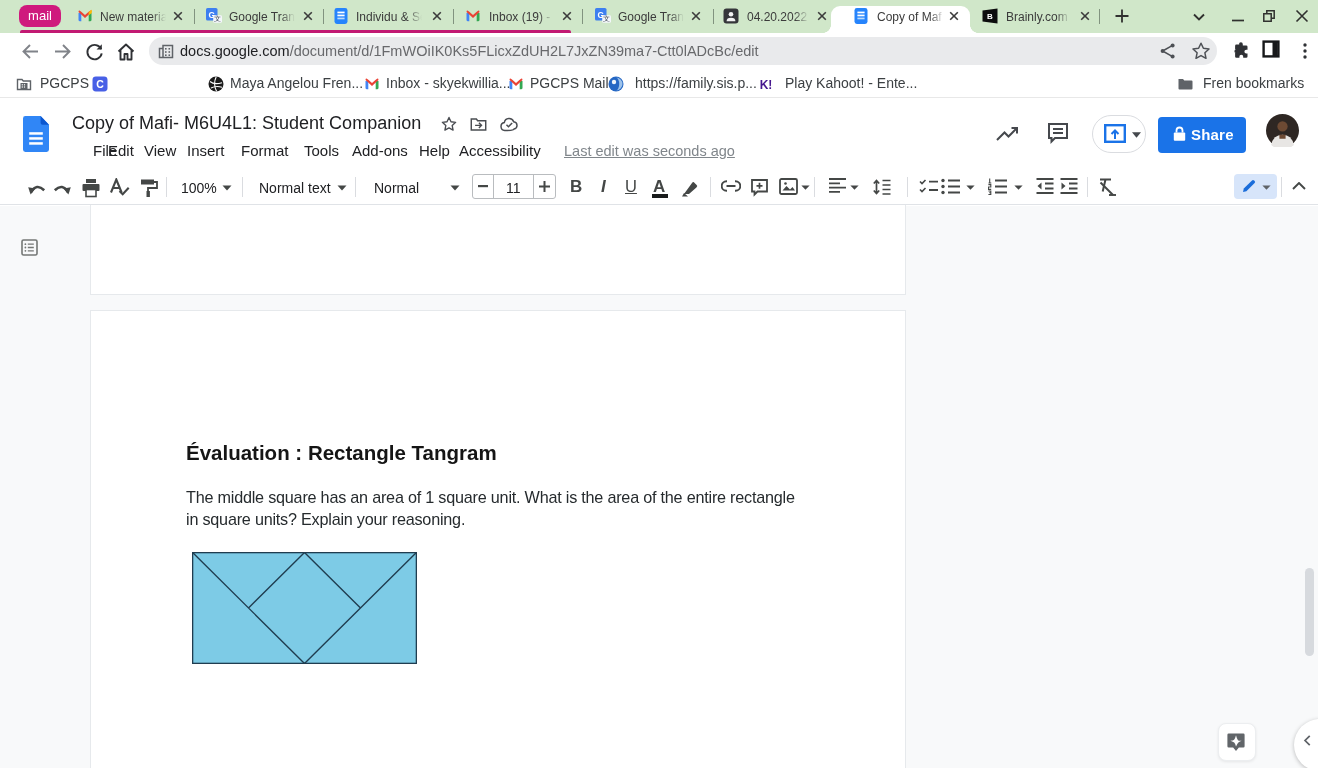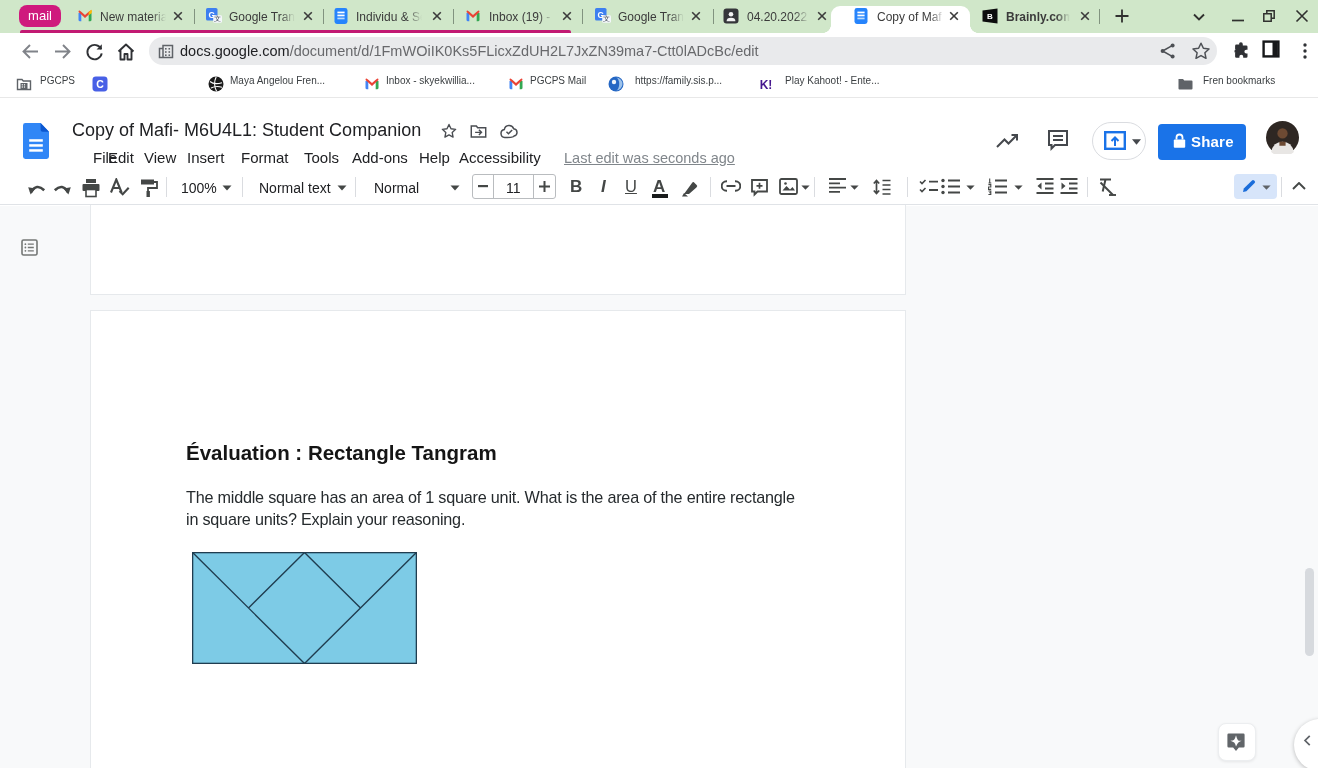--- a/index.html
+++ b/index.html
@@ -23,25 +23,25 @@
 
   
   #urlrow { left:7px; top:33px; width:1318px; height:35px; background:#fff;text-align:right; }
   .navic { position:absolute; top:8px; }
   #urlpill { position:absolute; left:142px; top:4px; width:1068px; height:28px; background:#e9eaec; border-radius:14px; }
   #urltext { position:absolute; left:173px; top:10px; font-size:14.5px; color:#202124; white-space:nowrap; }
   #urltext span { color:#68696c; }
 
   
   #bmrow { left:0; top:68px; width:1318px; height:30px; background:#fff; border-bottom:1px solid #e8e8e8; }
-  .bm { position:absolute; top:7px; font-size:10px; color:#3c4043; white-space:nowrap; }
+  .bm { position:absolute; top:7px; font-size:14px; color:#3c4043; white-space:nowrap; }
   .bmic { position:absolute; top:8px; width:16px; height:16px; }
 
   
-  #dhead { left:0; top:106px; width:1318px; height:69px; background:#fff; }
+  #dhead { left:0; top:99px; width:1318px; height:69px; background:#fff; }
   #dtitle { position:absolute; left:72px; top:14px; font-size:18px; color:#202124; white-space:nowrap; }
   .menurow { position:absolute; top:43px; font-size:15px; color:#202124; }
   #lastedit { position:absolute; left:564px; top:44px; font-size:14.5px; color:#80868b; text-decoration:underline; }
 
   
   #tbar { left:0; top:168px; width:1318px; height:37px; background:#fff; border-bottom:1px solid #e0e3e7; }
   .tic { position:absolute; top:10px; }
   .tdd { position:absolute; font-size:14px; color:#202124; }
   .tbdiv { position:absolute; top:9px; width:1px; height:20px; background:#dadce0; }
 
@@ -155,21 +155,21 @@
   <div class="tabx" style="left:946px;">
       <svg viewBox="0 0 16 16" width="16" height="16">
         <path d="M4.2 4.2 L11.8 11.8 M11.8 4.2 L4.2 11.8" stroke="#3b3b3b" stroke-width="1.6"></path>
       </svg>
     </div>
 
   <svg class="fav" style="left:982px" viewBox="0 0 16 16">
       <path d="M0.5 2.5 L15.5 0.5 L15.5 15.5 L0.5 13.5 Z" fill="#0c0c0d"></path>
       <text x="8" y="11.3" font-size="8" font-family="Liberation Sans" fill="#fff" text-anchor="middle" font-weight="bold">B</text>
     </svg>
-  <div class="tabtxt" style="left:1006px; width:64px;font-weight:bold;">Brainly.com<i class=""></i></div>
+  <div class="tabtxt" style="left:1006px; width:64px;">Brainly.com<i class=""></i></div>
   <div class="tabx" style="left:1077px;">
       <svg viewBox="0 0 16 16" width="16" height="16">
         <path d="M4.2 4.2 L11.8 11.8 M11.8 4.2 L4.2 11.8" stroke="#3b3b3b" stroke-width="1.6"></path>
       </svg>
     </div>
   <div class="tdiv" style="left:1099px;"></div>
 
   <svg class="abs" style="left:1114px; top:8px;" width="16" height="16" viewBox="0 0 16 16">
       <path d="M8 1.5 V14.5 M1.5 8 H14.5" stroke="#30312f" stroke-width="1.8"></path>
     </svg>

